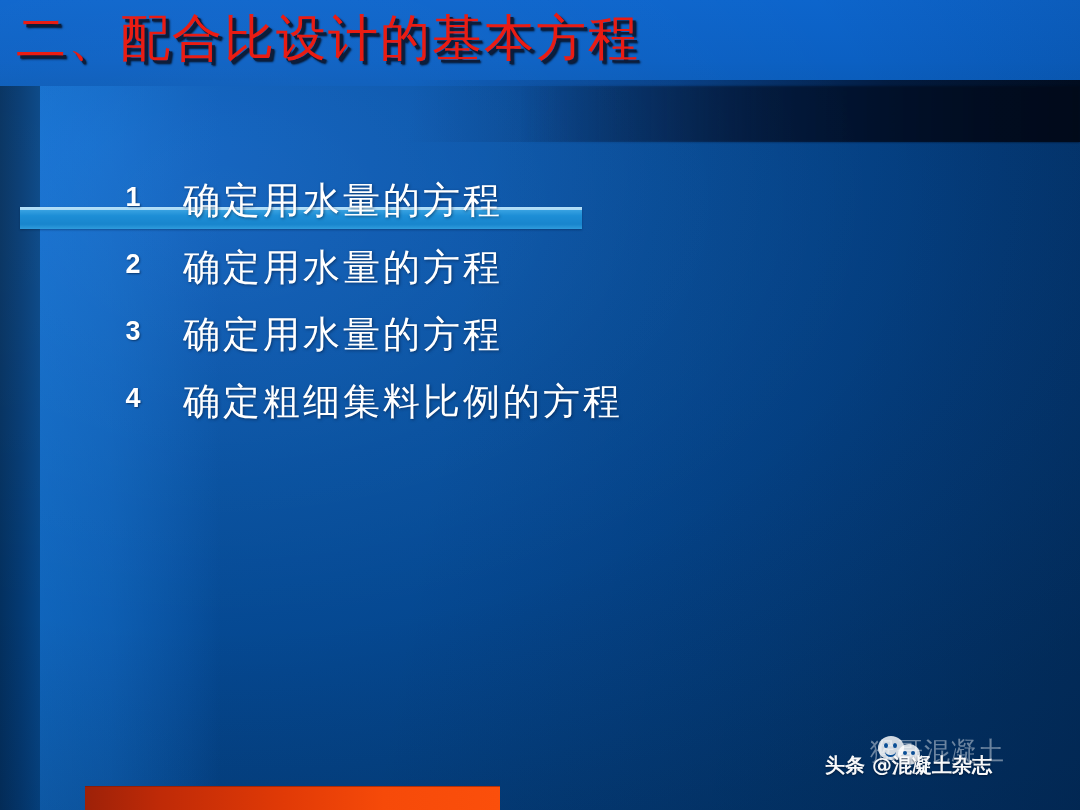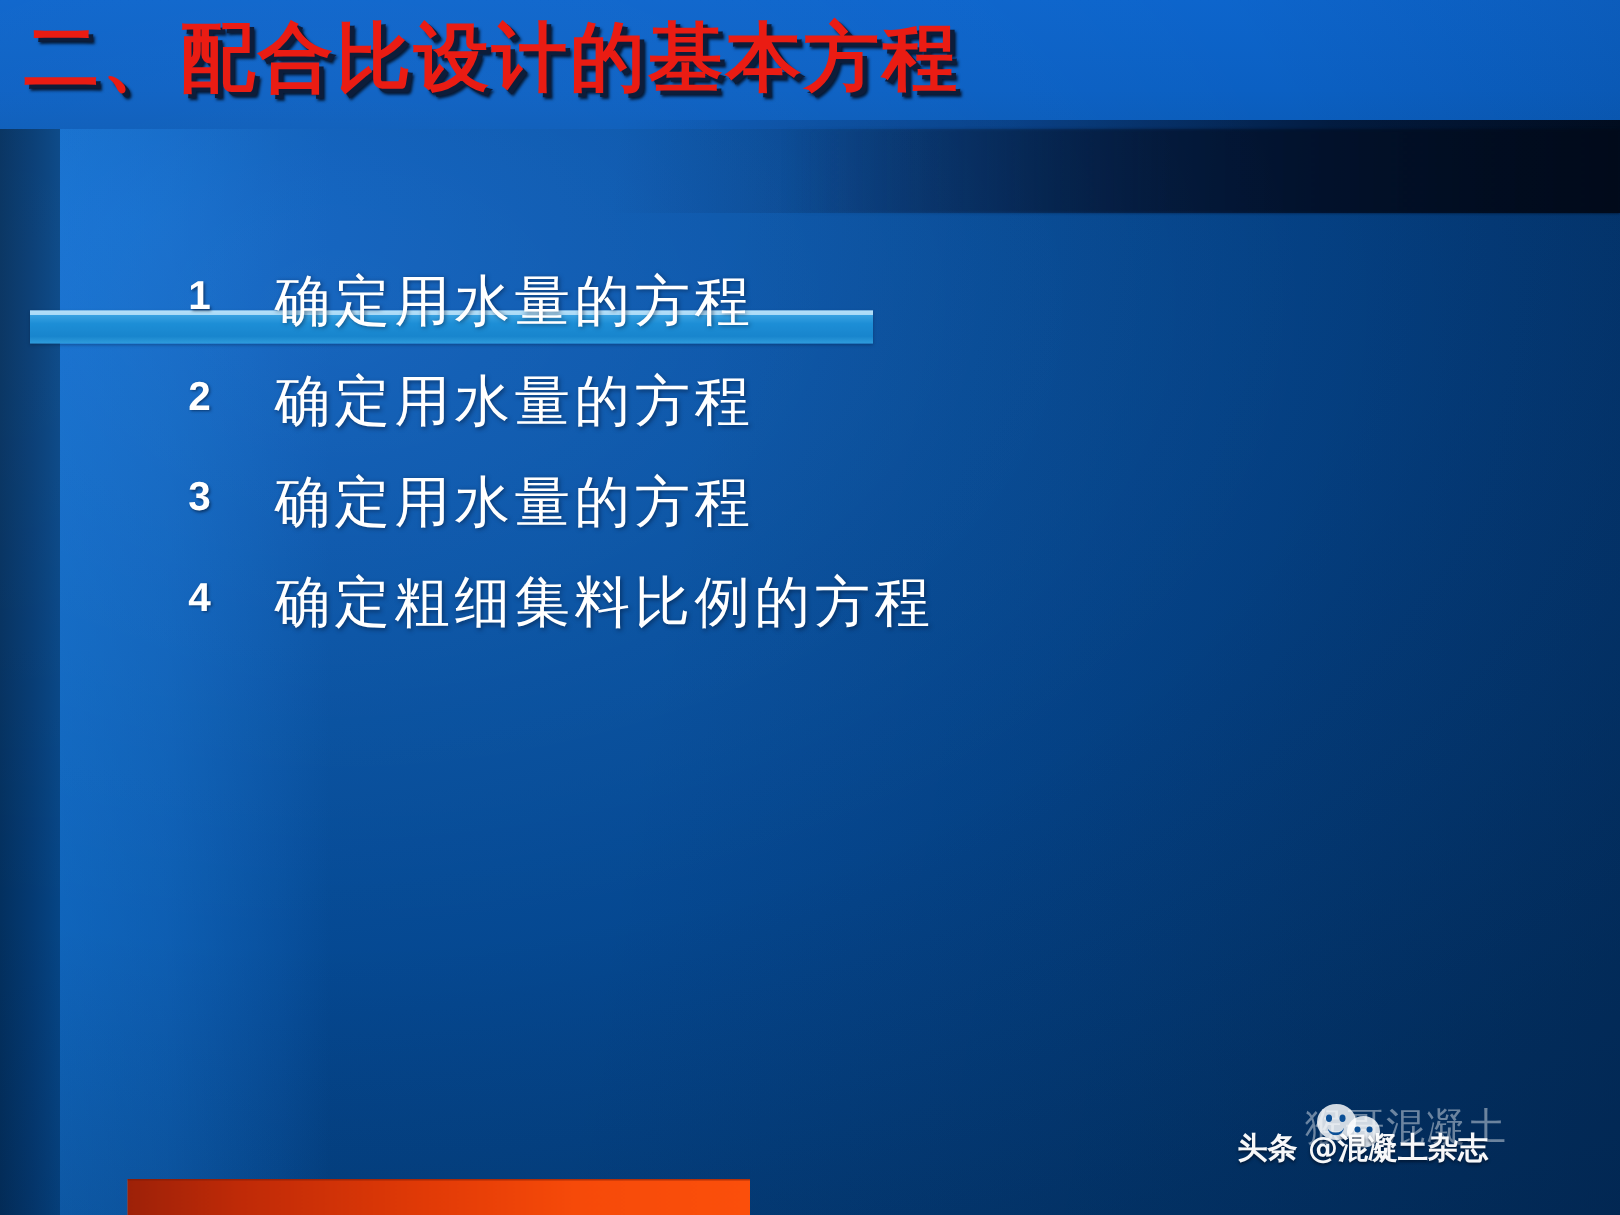--- a/index.html
+++ b/index.html
@@ -87,21 +87,21 @@
     inset: 0;
     background: radial-gradient(130% 110% at 20% 25%, rgba(255,255,255,0.05) 0%, rgba(0,0,0,0) 48%, rgba(0,10,28,0.28) 100%);
   }
 
   
   .title {
     position: absolute;
     left: 16px;
     top: 6px;
     font-family: "DejaVu Serif", "Liberation Serif", serif;
-    font-weight: bold;
+    font-weight: normal;
     font-size: 50px;
     line-height: 64px;
     letter-spacing: 2px;
     color: #ea1c13;
     text-shadow:
       3px 3px 0 #0d1d3a,
       4px 4px 2px rgba(3,10,24,0.85);
     white-space: nowrap;
   }
 

